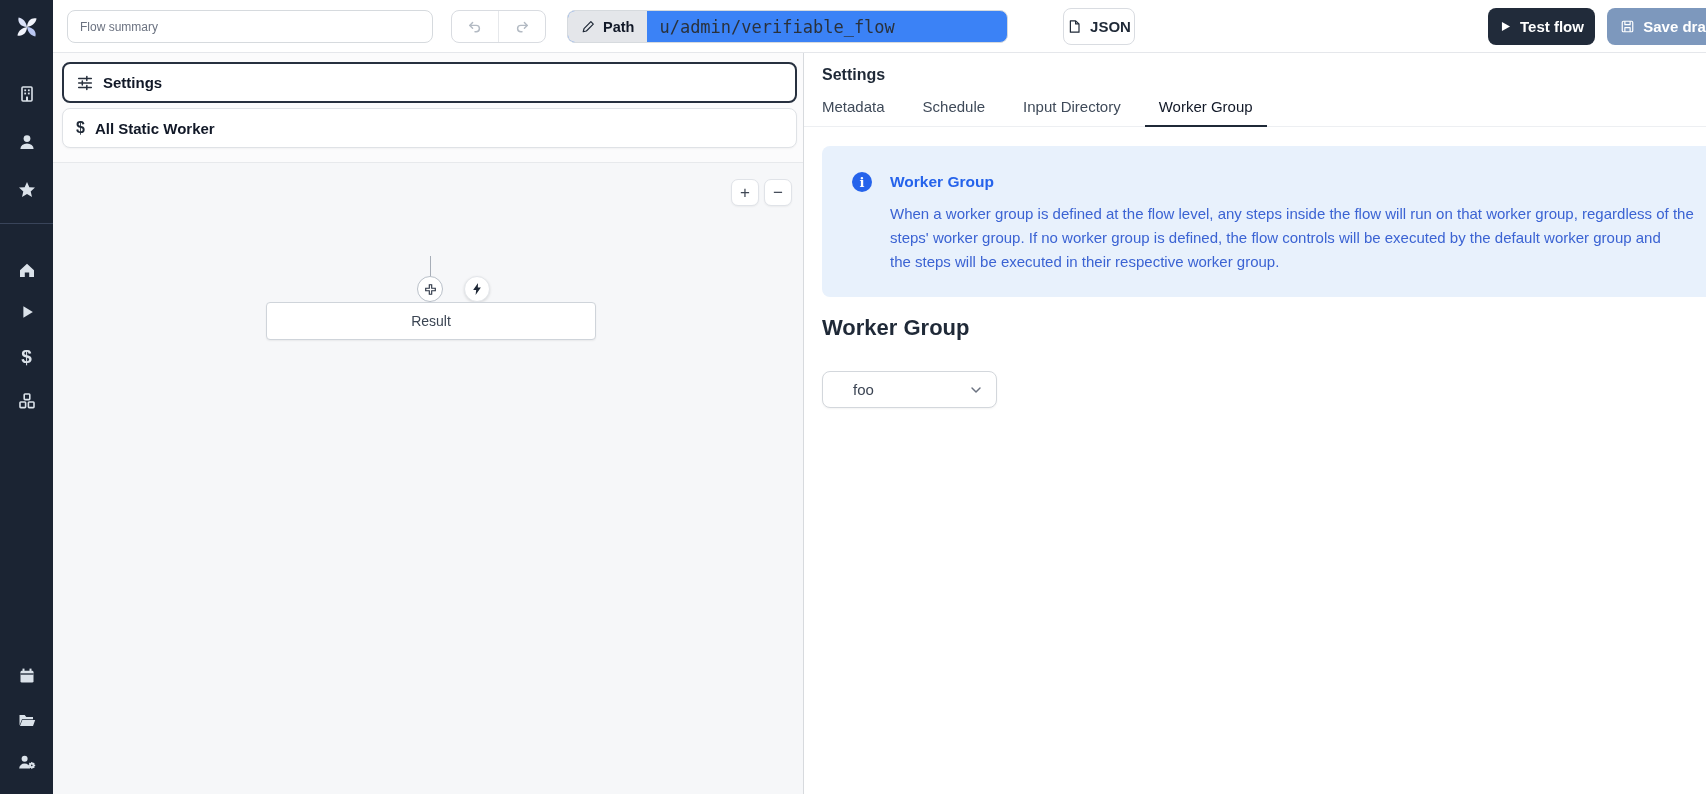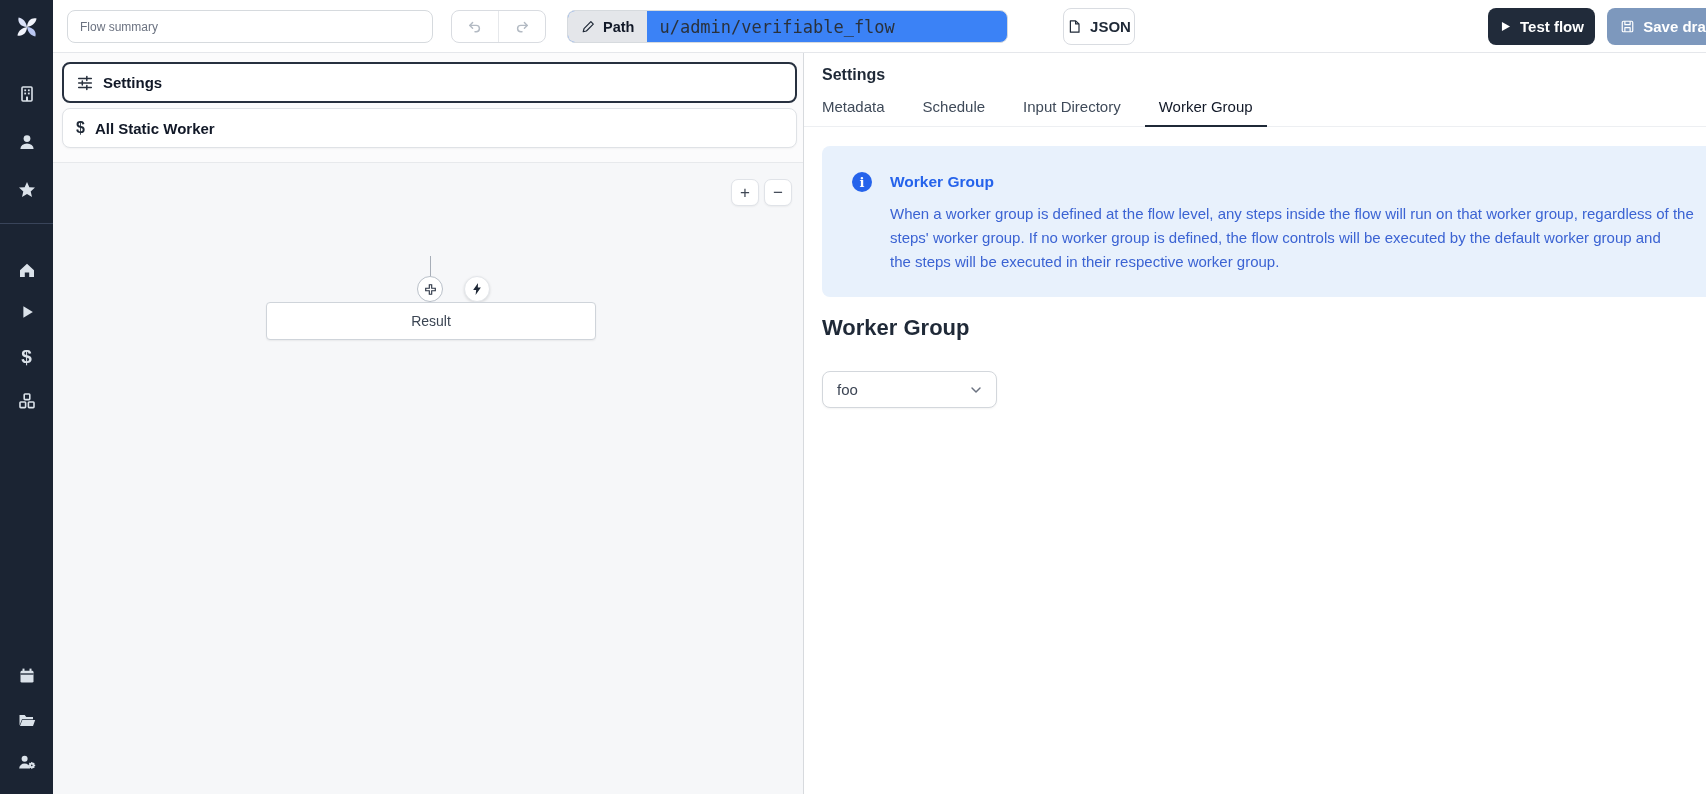--- a/index.html
+++ b/index.html
@@ -66,21 +66,21 @@
   .tab{padding:5px 0 11px; font-size:15px; color:#3f4a59; cursor:pointer; position:relative;}
   .tab.active{color:#111827;}
   .tab.active::after{content:''; position:absolute; left:-14px; right:-14px; bottom:-1px; height:2px; background:#1f2937;}
   .info-box{position:absolute; left:18px; top:93px; width:1040px; height:151px; background:var(--info-bg); border-radius:8px; padding:26px 24px 0 30px;}
   .info-title-row{display:flex; align-items:center; gap:18px;}
   .info-icon{width:20px; height:20px; border-radius:50%; background:var(--info-title); color:#fff; display:flex; align-items:center; justify-content:center; font-family:"DejaVu Serif", serif; font-weight:700; font-size:13px; flex:none;}
   .info-title{font-size:15.5px; font-weight:600; color:var(--info-title);}
   .info-lines{margin:10px 0 0 38px;}
   .info-line{font-size:15px; line-height:24px; color:var(--info-text); white-space:nowrap;}
   .section-heading{position:absolute; left:18px; top:262px; font-size:22px; font-weight:700; color:#1f2937;}
-  .wg-select{position:absolute; left:18px; top:318px; width:175px; height:37px; border:1px solid #d3d7dc; border-radius:8px; background:#fff; display:flex; align-items:center; justify-content:space-between; padding:0 12px 0 14px; font-size:15px; color:#3b4453; box-shadow:0 1px 2px rgba(0,0,0,.05); cursor:pointer;}
+  .wg-select{position:absolute; left:18px; top:318px; width:175px; height:37px; border:1px solid #d3d7dc; border-radius:8px; background:#fff; display:flex; align-items:center; justify-content:space-between; padding:0 12px 0 30px; font-size:15px; color:#3b4453; box-shadow:0 1px 2px rgba(0,0,0,.05); cursor:pointer;}
 </style>
 </head>
 <body>
 
 <nav class="left-rail">
   <div class="logo-cell">
     <svg width="28" height="28" viewBox="0 0 24 24">
       <g>
         <path d="M12 12 C12.3 6.5, 16 3.8, 20.2 4.8 C19.4 9, 16.2 11.2, 12 12 z" fill="#f2f4fc"></path>
         <path d="M12 12 C17.5 12.3, 20.2 16, 19.2 20.2 C15 19.4, 12.8 16.2, 12 12 z" fill="#b9c6f2"></path>

